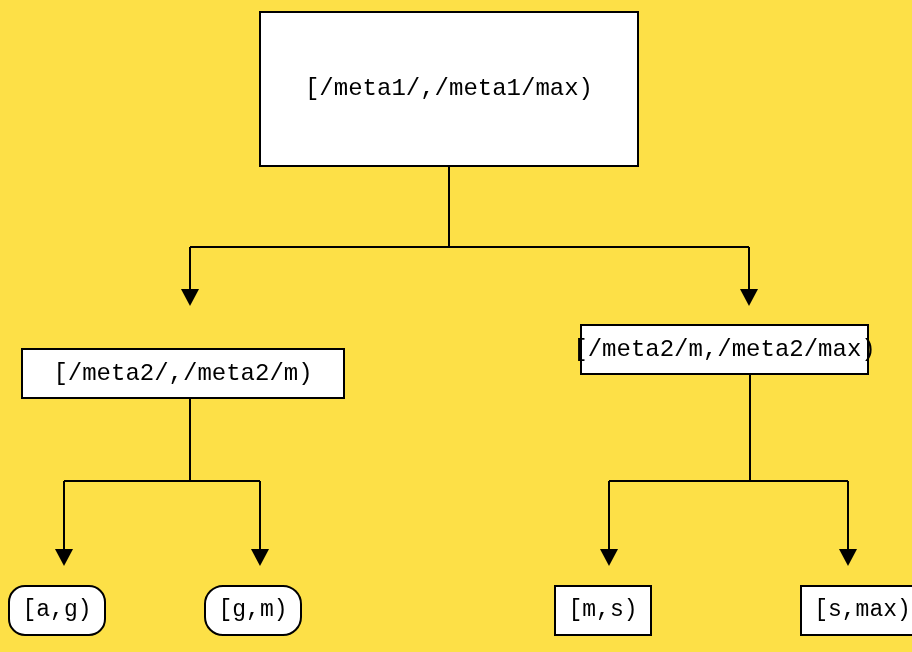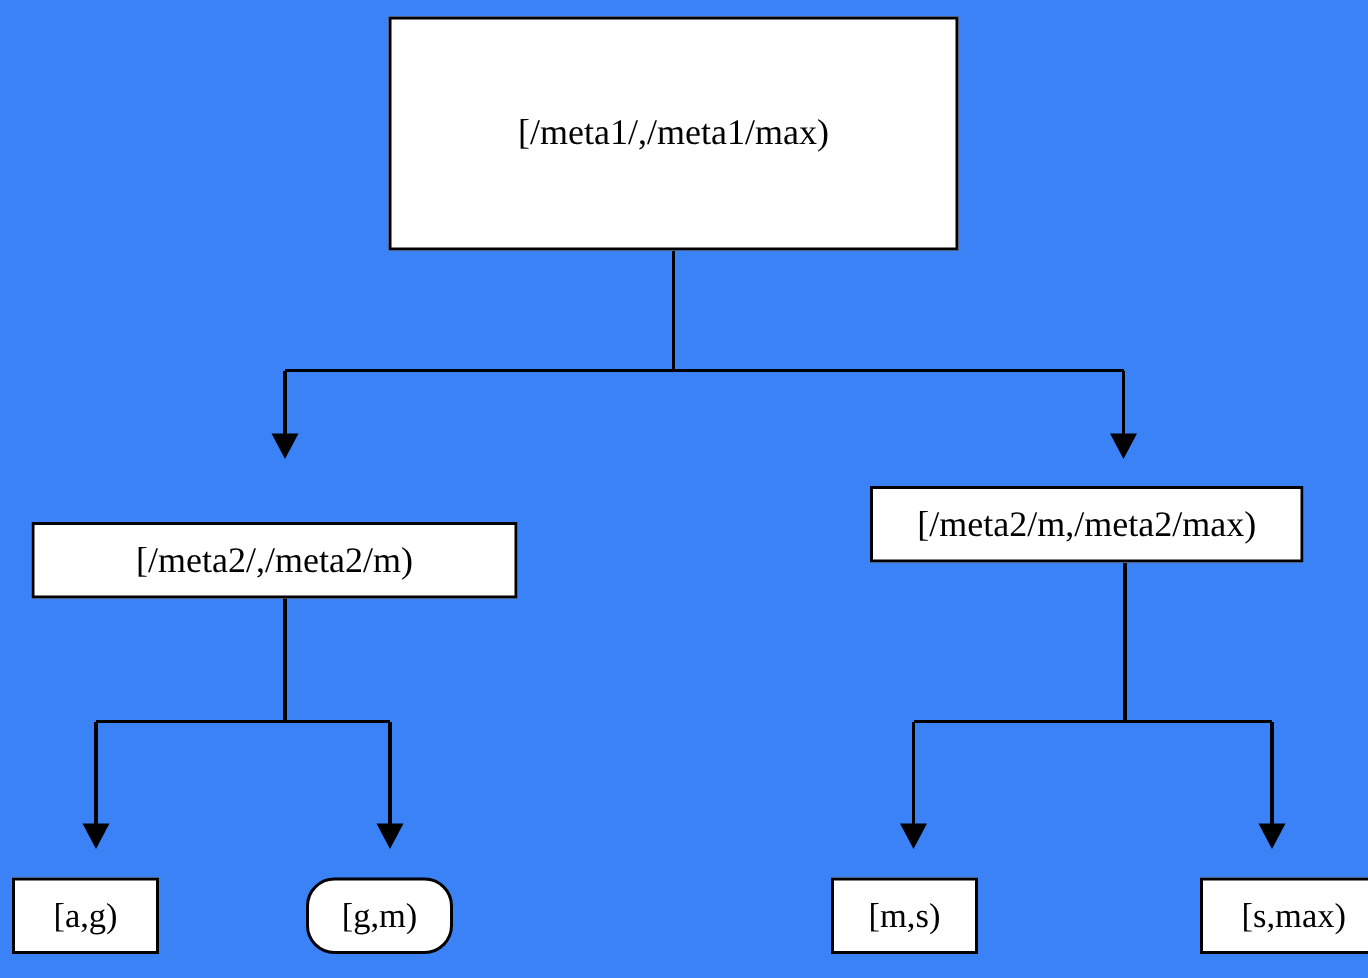--- a/index.html
+++ b/index.html
@@ -5,23 +5,23 @@
 <style>
   html, body {
     margin: 0;
     padding: 0;
     background: #ffffff;
   }
   #diagram-root {
     position: relative;
     width: 912px;
     height: 652px;
-    background: #3b82f6;
+    background: #fde047;
     overflow: hidden;
-    font-family: Liberation Serif, serif;
+    font-family: Liberation Mono, monospace;
   }
   #tree-edges {
     position: absolute;
     left: 0;
     top: 0;
     width: 912px;
     height: 652px;
   }
   .tree-node {
     position: absolute;
@@ -65,20 +65,21 @@
   }
   #node-mid-left .node-label,
   #node-mid-right .node-label { font-size: 24px; line-height: 26px; }
 
   
   #node-leaf-ag {
     left: 8px;
     top: 585px;
     width: 98px;
     height: 51px;
+    border-radius: 17px;
   }
   #node-leaf-gm {
     left: 204px;
     top: 585px;
     width: 98px;
     height: 51px;
     border-radius: 19px;
   }
   #node-leaf-ms {
     left: 554px;

